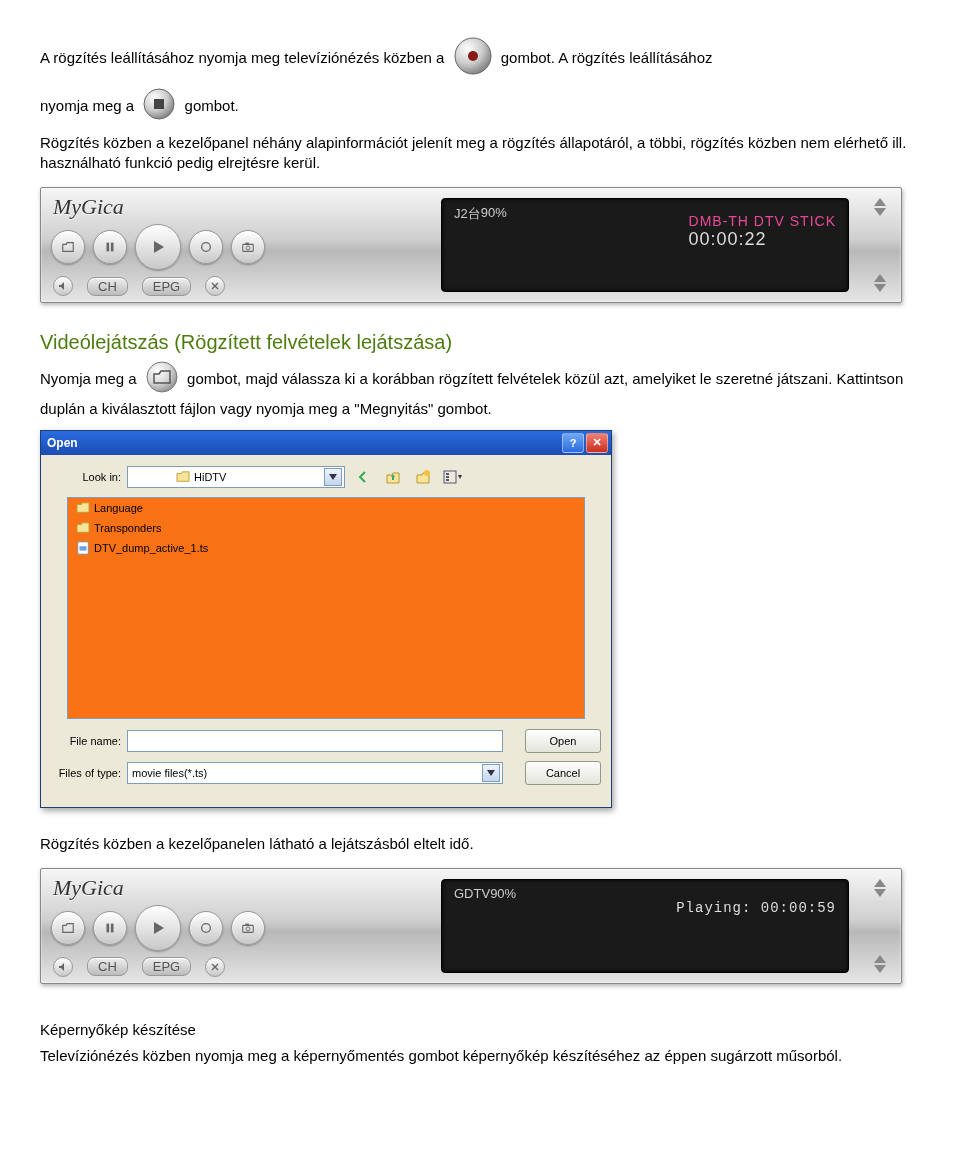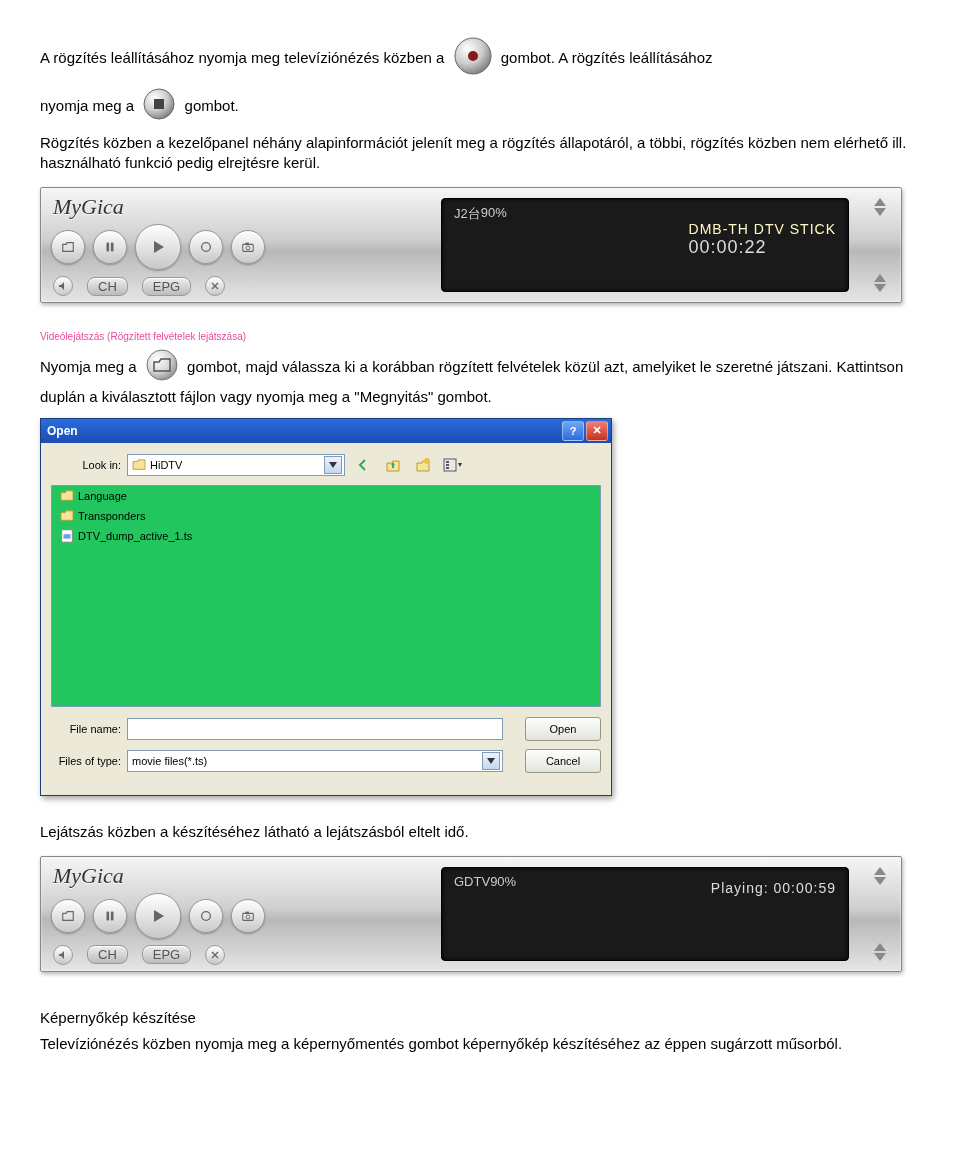--- a/index.html
+++ b/index.html
@@ -11,21 +11,21 @@
     padding: 30px 40px;
     width: 960px;
     box-sizing: border-box;
   }
   .paragraph { line-height: 1.35; margin: 6px 0; }
   .inline-icon {
     display: inline-block;
     vertical-align: middle;
     margin: 0 4px;
   }
-  .section-title { font-size: 10px; margin: 28px 0 4px; color:#ec4899; }
+  .section-title { font-size: 20px; margin: 28px 0 4px; color:#4d7c0f; }
   
   .player-panel {
     width: 860px;
     margin: 14px 0 28px;
     border: 1px solid #888;
     border-radius: 2px;
     background: linear-gradient(#f6f6f6, #cfcfcf 45%, #b8b8b8 55%, #e6e6e6);
     box-shadow: inset 0 0 2px #fff, 1px 2px 4px rgba(0,0,0,.3);
     display: flex;
     align-items: stretch;
@@ -79,23 +79,23 @@
     background: #1a1a1a;
     border: 1px solid #000;
     border-radius: 4px;
     box-shadow: inset 0 0 4px #000;
     padding: 6px 12px 8px;
     color:#d0d0d0;
     display:flex; flex-direction:row; justify-content:space-between;
     font-family: Arial, sans-serif;
   }
   .pp-disp-top { display:flex; justify-content:space-between; font-size:13px; color:#ccc;}
-  .pp-disp-red { color:#fef9c3; font-size:14px; letter-spacing:1px; margin-top:16px;}
+  .pp-disp-red { color:#ec4899; font-size:14px; letter-spacing:1px; margin-top:8px;}
   .pp-disp-time { font-size:18px; color:#ddd; letter-spacing:1px;}
-  .pp-disp-play { font-size:14px; color:#ddd; letter-spacing:1px; margin-top:6px;}
+  .pp-disp-play { font-size:14px; color:#ddd; letter-spacing:1px; margin-top:14px;font-family:Liberation Mono, monospace;}
   .pp-ctrls {
     width: 30px;
     display:flex; flex-direction:column; justify-content:space-between;
     padding: 8px 6px;
   }
   .pp-tri { width:0; height:0; margin:2px auto; }
   .pp-tri.up   { border-left:6px solid transparent; border-right:6px solid transparent; border-bottom:8px solid #888;}
   .pp-tri.down { border-left:6px solid transparent; border-right:6px solid transparent; border-top:8px solid #888;}
   
   .win-dialog {
@@ -127,35 +127,35 @@
   .win-close { background: linear-gradient(#f08070,#c83020); color:#fff;}
   .win-body  { padding: 10px; }
   .win-row   { display:flex; align-items:center; gap:6px; margin-bottom:8px; }
   .win-label { width:70px; text-align:right; color:#000; }
   .win-combo {
     flex:0 0 210px; height:20px;
     background:#fff; border:1px solid #7f9db9;
     display:flex; align-items:center; justify-content:space-between;
     padding:0 2px 0 4px;
   }
-  .win-combo-content { display:flex; gap:4px; }
+  .win-combo-content { display:flex; gap:4px;margin-left:44px; }
   .win-combo-arrow {
     width:16px; height:16px; background:linear-gradient(#eef4fc,#c2d7ef);
     border:1px solid #7f9db9;
     display:flex; align-items:center; justify-content:center;
   }
   .win-toolbar-btn {
     width:22px; height:22px;
     border:1px solid transparent;
     display:flex; align-items:center; justify-content:center;
   }
   .win-filearea {
-    background:#22c55e; border:1px solid #7f9db9;
+    background:#f97316; border:1px solid #7f9db9;
     height: 220px; padding:0 6px;
-    margin: 0 0 10px;
+    margin: 0 16px 10px;
     overflow:auto;
   }
   .win-file-item {
     display:flex; align-items:center; gap:4px;
     height:18px; padding:1px 2px;
   }
   .win-input {
     flex:1; height:20px;
     background:#fff; border:1px solid #7f9db9;
     padding:0 4px; display:flex; align-items:center;
@@ -398,21 +398,21 @@
         </div>
       </div>
       <div style="width:10px"></div>
       <div class="win-button">
           <span>Cancel</span>
         </div>
     </div>
   </div>
 </div>
 
-<div class="paragraph">Lejátszás közben a készítéséhez látható a lejátszásból eltelt idő.</div>
+<div class="paragraph">Rögzítés közben a kezelőpanelen látható a lejátszásból eltelt idő.</div>
 
 <div class="player-panel">
   <div class="pp-left">
     <div class="pp-brand">MyGica</div>
     <div class="pp-btn-row">
       <div class="pp-btn">
           <svg viewBox="0 0 16 16">
             <path d="M2 5h4l1-2h7v10H2z" fill="none" stroke="#666" stroke-width="1.3"></path>
           </svg>
         </div>

